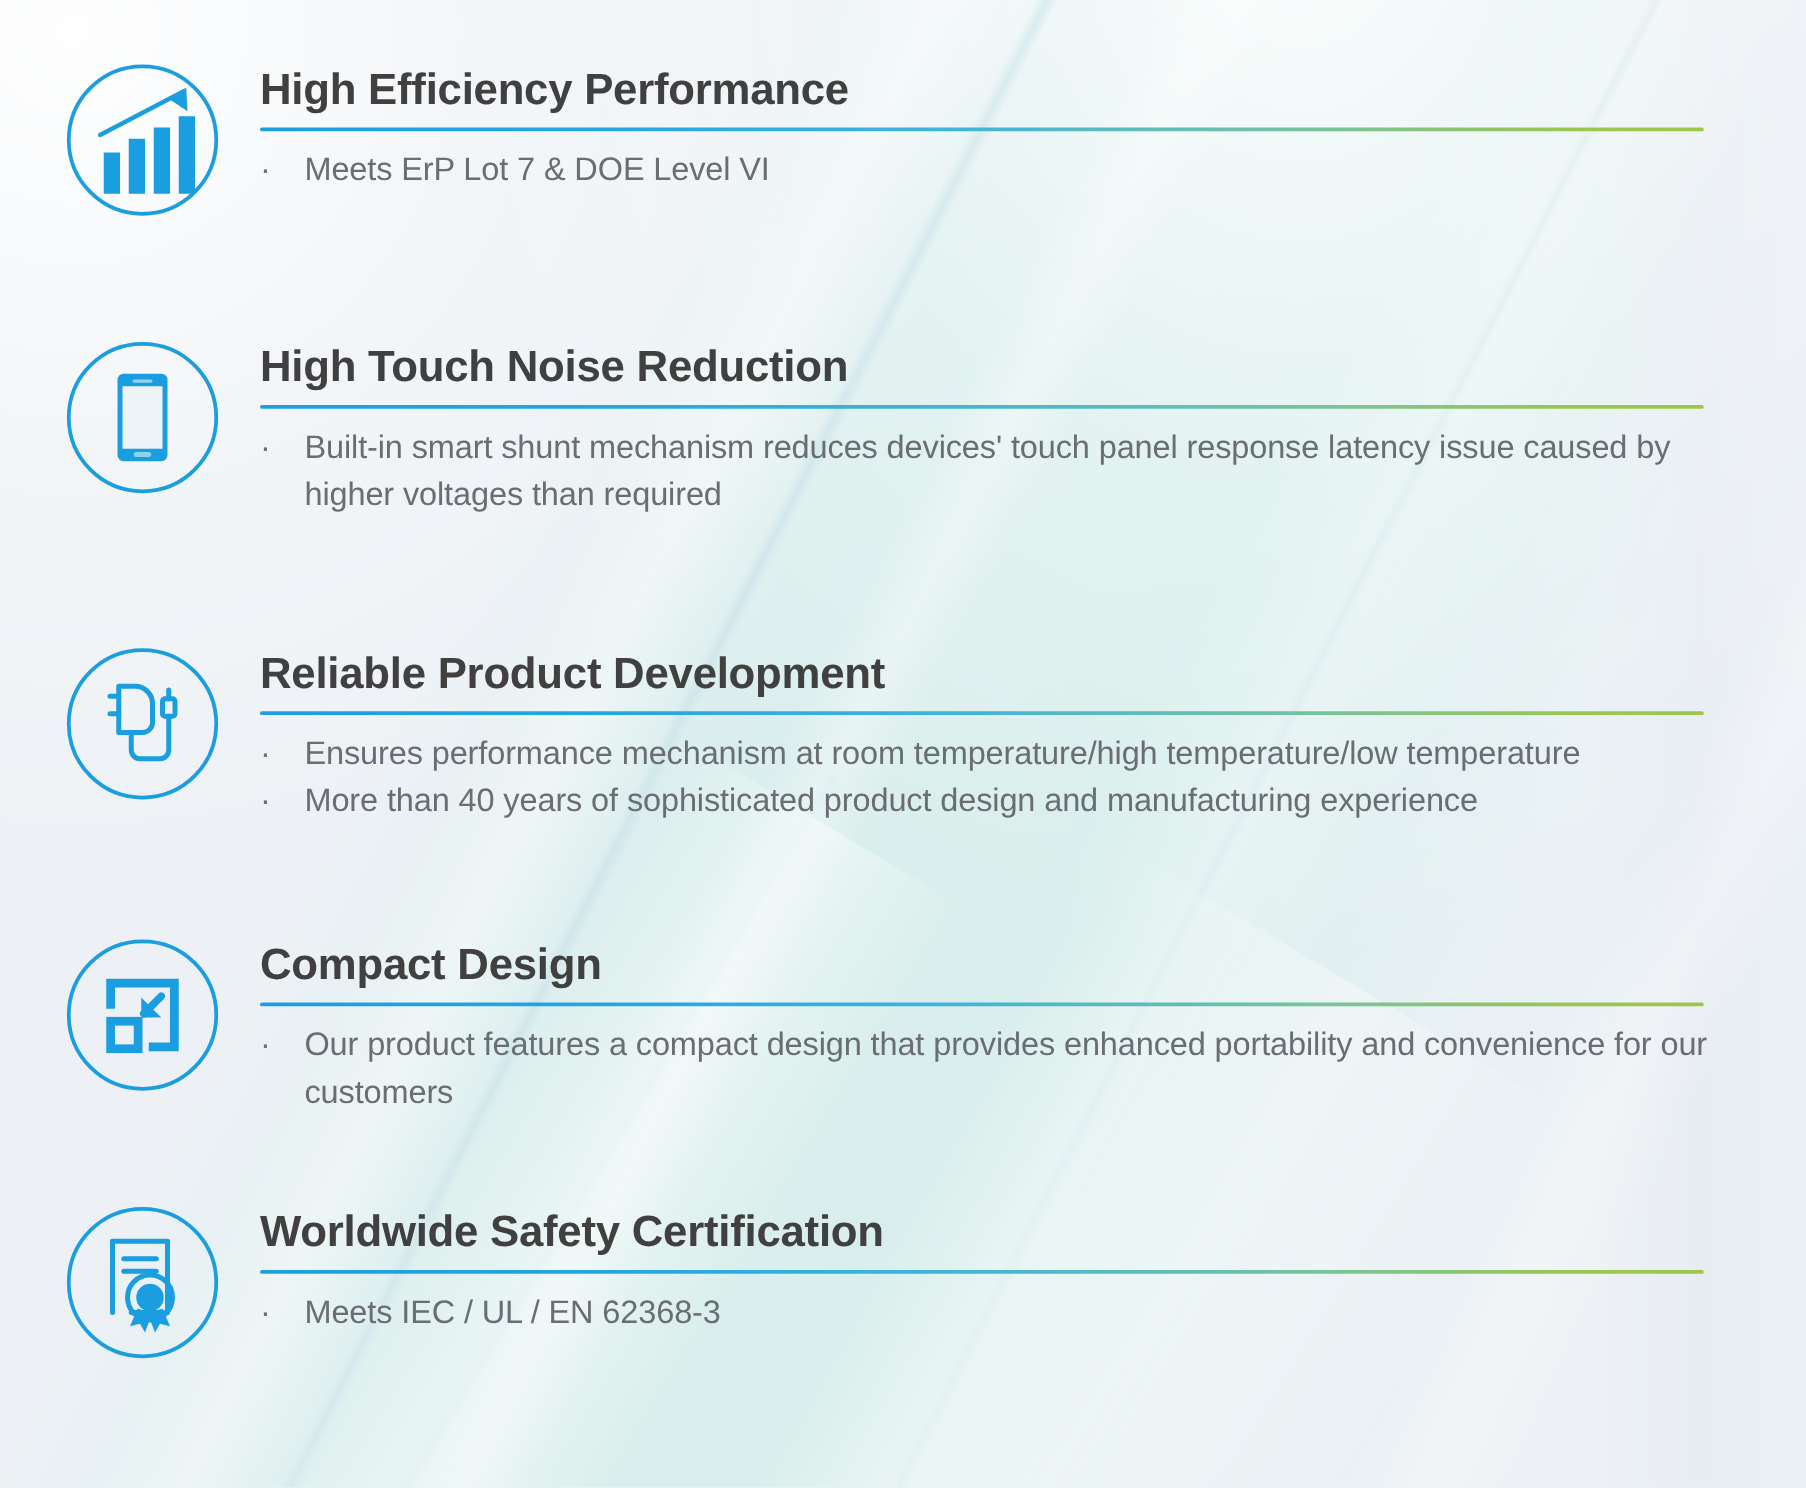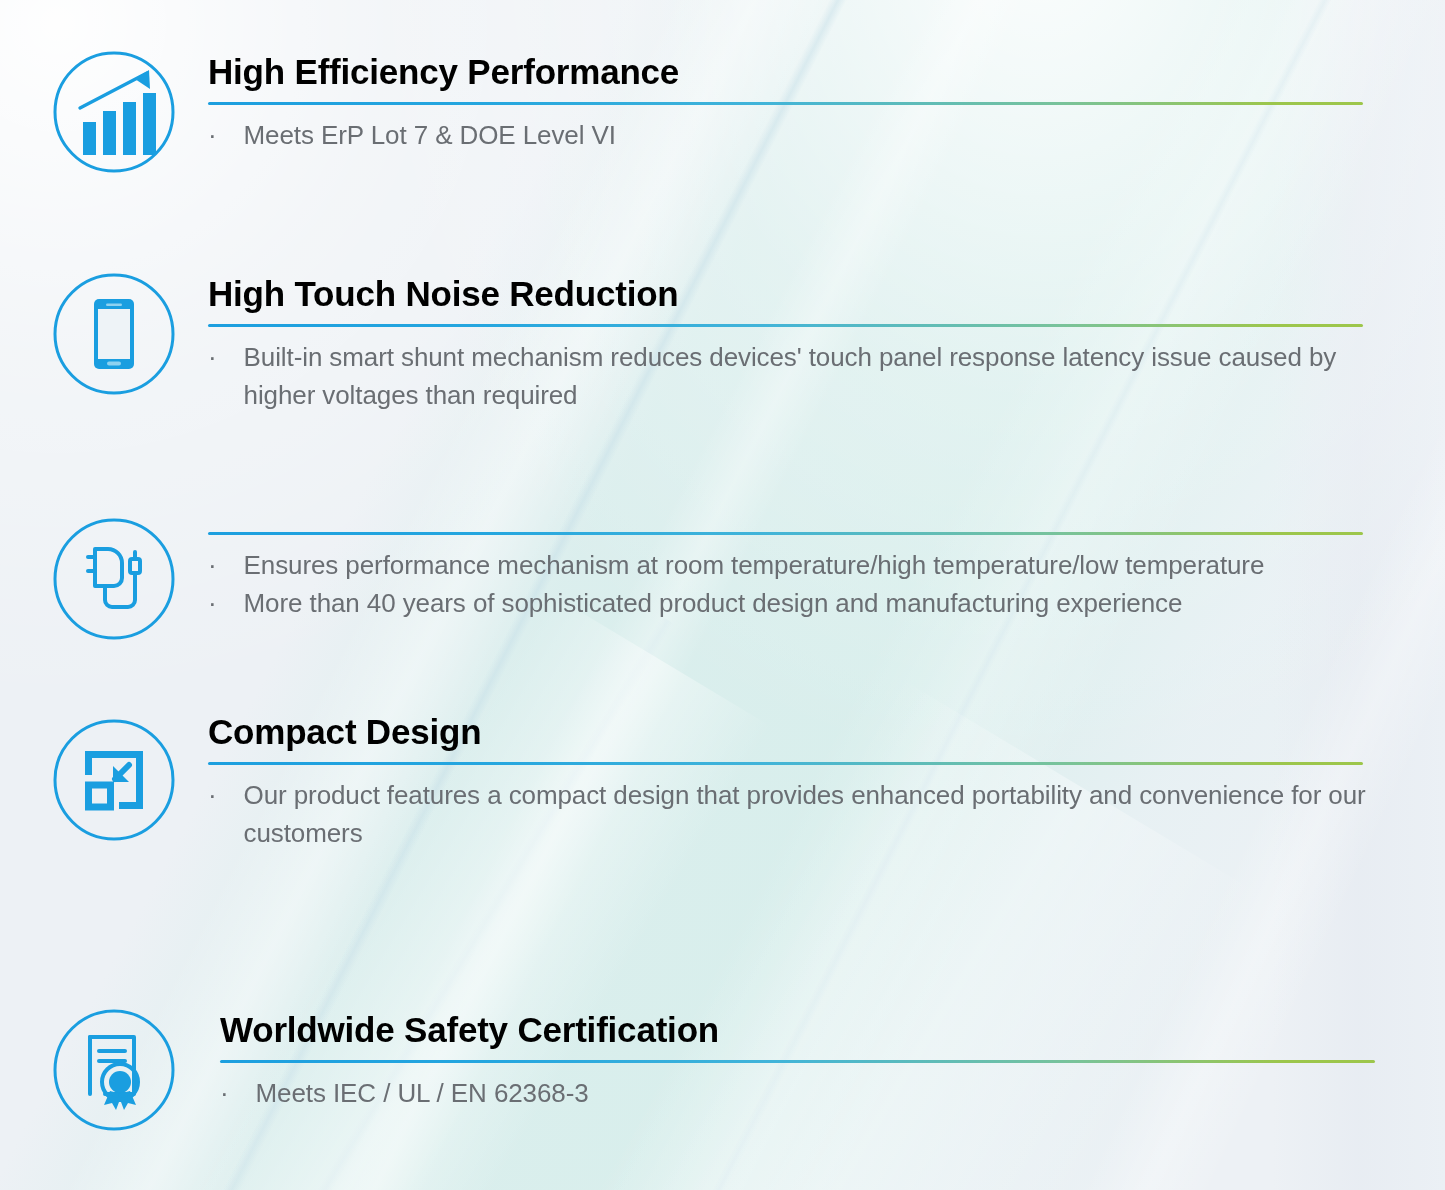--- a/index.html
+++ b/index.html
@@ -110,21 +110,21 @@
 
   .feature-body {
     margin-left: 30px;
     width: 1185px;
     padding-top: 6px;
   }
 
   .feature-title {
     font-size: 35px;
     font-weight: bold;
-    color: #000000;
+    color: #404040;
     letter-spacing: -0.2px;
     line-height: 1.05;
     white-space: nowrap;
   }
 
   .feature-rule {
     margin-top: 11px;
     height: 3px;
     width: 1155px;
     background: linear-gradient(90deg,
@@ -234,35 +234,36 @@
             <path d="M45 34 H58 a14 14 0 0 1 14 14 V63 a8 8 0 0 1 -8 8 H45 Z"></path>
             <path d="M45 42 H38"></path>
             <path d="M45 56 H38"></path>
             <path d="M55 71 V85 a7 7 0 0 0 7 7 H78 a7 7 0 0 0 7 -7 V58"></path>
             <rect x="80" y="44" width="10" height="14" rx="2"></rect>
             <path d="M85 44 V37"></path>
           </g>
         </svg>
       </div>
       <div class="feature-body">
+        <div class="feature-title">Reliable Product Development</div>
         <div class="feature-rule"></div>
         <div class="bullets">
           <div class="bullet">
             <span class="bullet-dot">·</span>
             <span class="bullet-text">Ensures performance mechanism at room temperature/high temperature/low temperature</span>
           </div>
           <div class="bullet">
             <span class="bullet-dot">·</span>
             <span class="bullet-text">More than 40 years of sophisticated product  design and manufacturing experience</span>
           </div>
         </div>
       </div>
     </div>
 
-    <div class="feature" style="top:708px;align-items:center;">
+    <div class="feature" style="top:748px;">
       <div class="icon-wrap">
         <svg width="128" height="128" viewBox="0 0 128 128" aria-hidden="true">
           <circle cx="64" cy="64" r="59" fill="none" stroke="#1a9ee0" stroke-width="3"></circle>
           <g fill="none" stroke="#1a9ee0" stroke-width="7">
             <path d="M38.5 59 V38.5 H89.5 V89.5 H69"></path>
             <rect x="38.5" y="69" width="22" height="22"></rect>
           </g>
           <g stroke="#1a9ee0" stroke-width="6" stroke-linecap="round" fill="none">
             <path d="M79 49 L65 63"></path>
           </g>
@@ -274,21 +275,21 @@
         <div class="feature-rule"></div>
         <div class="bullets">
           <div class="bullet">
             <span class="bullet-dot">·</span>
             <span class="bullet-text">Our product features a compact design that provides enhanced portability and convenience for our customers</span>
           </div>
         </div>
       </div>
     </div>
 
-    <div class="feature" style="top:1006px;gap:12px;">
+    <div class="feature" style="top:962px;">
       <div class="icon-wrap">
         <svg width="128" height="128" viewBox="0 0 128 128" aria-hidden="true">
           <circle cx="64" cy="64" r="59" fill="none" stroke="#1a9ee0" stroke-width="3"></circle>
           <g fill="none" stroke="#1a9ee0" stroke-width="4" stroke-linejoin="round" stroke-linecap="round">
             <path d="M40 31 H84 V88 H55"></path>
             <path d="M40 31 V88"></path>
             <path d="M49 45 H75"></path>
             <path d="M49 55 H75"></path>
           </g>
           <g fill="#1a9ee0">

